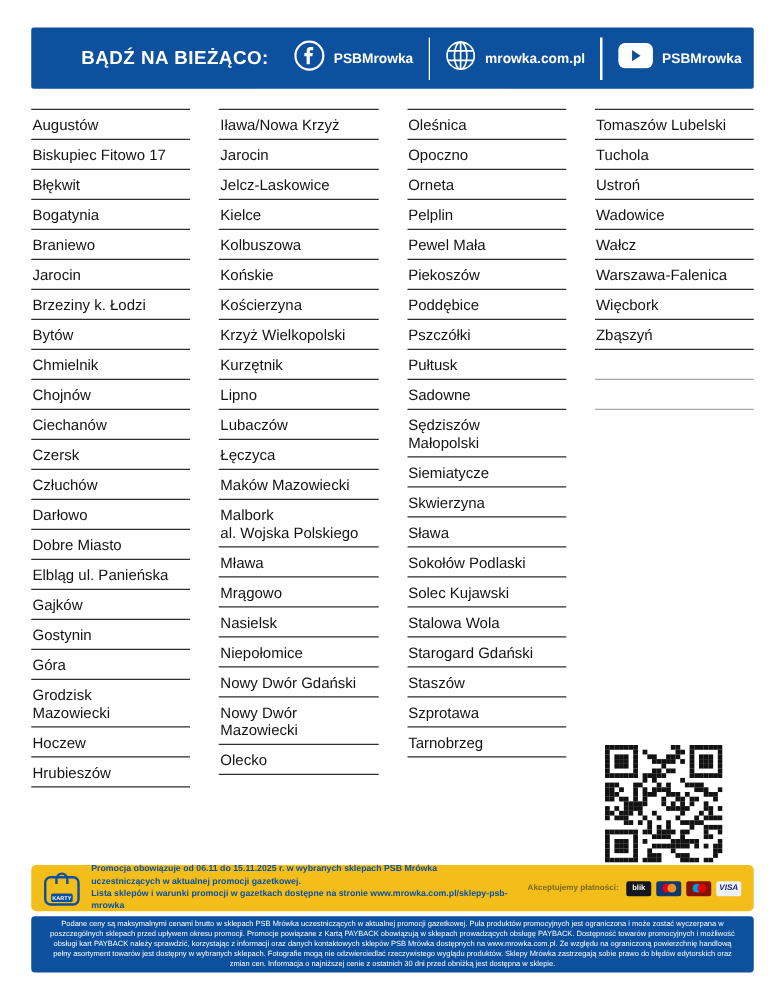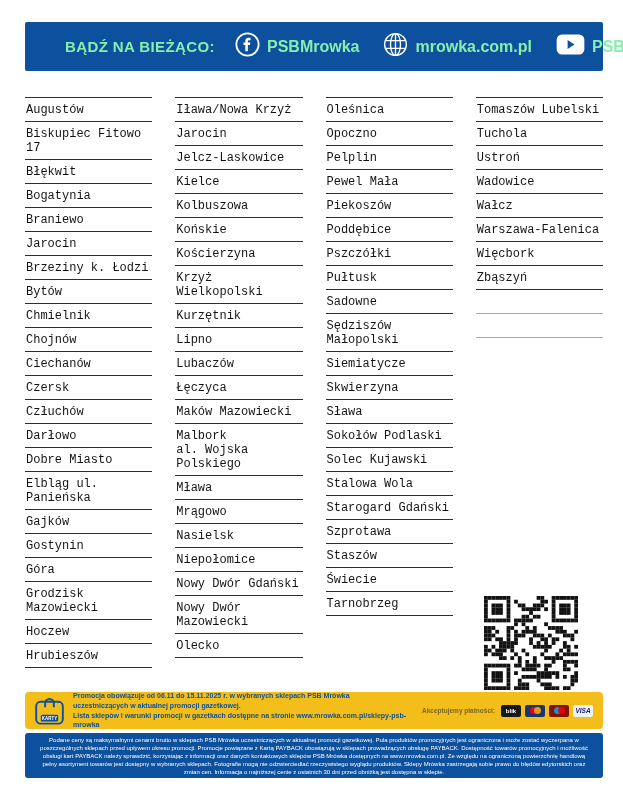--- a/index.html
+++ b/index.html
@@ -1,29 +1,29 @@
 <!DOCTYPE html>
 <html><head>
 <meta charset="utf-8">
 <style>
   html,body{margin:0;padding:0;background:#fff;}
   .page{position:relative;width:623px;height:800px;background:#fff;overflow:hidden;
         font-family:"Liberation Sans",sans-serif;}
 
   
   .header-bar{position:absolute;left:25px;top:22px;width:578px;height:49px;background:#0D509E;
-              border-radius:2px;display:flex;align-items:center;color:#86efac;}
+              border-radius:2px;display:flex;align-items:center;color:#ffffff;}
   .brand-label{margin-left:40px;font-size:15px;font-weight:bold;letter-spacing:.4px;white-space:nowrap;}
   .channel{display:flex;align-items:center;gap:7px;}
   .channel:first-of-type{margin-left:20px;}
-  .channel-label{font-size:16px;font-weight:bold;white-space:nowrap;}
+  .channel-label{font-size:11px;font-weight:bold;white-space:nowrap;}
   .vdivider{width:1.5px;height:34px;background:#fff;margin:0 12px;}
 
   
-  .columns{position:absolute;left:25px;top:97px;width:578px;display:flex;gap:23px;font-family:Liberation Mono, monospace;}
+  .columns{position:absolute;left:25px;top:87px;width:578px;display:flex;gap:23px;}
   .col{flex:1;border-top:1.5px solid #2e2e2e;display:flex;flex-direction:column;}
   .store-item{border-bottom:1.5px solid #2e2e2e;padding:5px 2px 4px 1px;font-size:12px;
               line-height:14px;color:#141414;white-space:pre-line;}
   .store-item.empty{min-height:14px;border-bottom:1px solid #a8a8a8;}
 
   
   .qr{position:absolute;left:484px;top:596px;width:94px;height:94px;}
 
   
   .promo-bar{position:absolute;left:25px;top:692px;width:578px;height:37px;background:#F3BE19;
@@ -139,39 +139,39 @@
         <div class="store-item">Mrągowo</div>
         <div class="store-item">Nasielsk</div>
         <div class="store-item">Niepołomice</div>
         <div class="store-item">Nowy Dwór Gdański</div>
         <div class="store-item">Nowy Dwór Mazowiecki</div>
         <div class="store-item">Olecko</div>
       </div>
       <div class="col">
         <div class="store-item">Oleśnica</div>
         <div class="store-item">Opoczno</div>
+        <div class="store-item">Orneta</div>
         <div class="store-item">Pelplin</div>
         <div class="store-item">Pewel Mała</div>
         <div class="store-item">Piekoszów</div>
         <div class="store-item">Poddębice</div>
         <div class="store-item">Pszczółki</div>
         <div class="store-item">Pułtusk</div>
         <div class="store-item">Sadowne</div>
         <div class="store-item">Sędziszów
 Małopolski</div>
         <div class="store-item">Siemiatycze</div>
         <div class="store-item">Skwierzyna</div>
         <div class="store-item">Sława</div>
         <div class="store-item">Sokołów Podlaski</div>
         <div class="store-item">Solec Kujawski</div>
         <div class="store-item">Stalowa Wola</div>
         <div class="store-item">Starogard Gdański</div>
+        <div class="store-item">Staszów</div>
         <div class="store-item">Szprotawa</div>
-        <div class="store-item">Staszów</div>
-        <div class="store-item">Świecie</div>
         <div class="store-item">Tarnobrzeg</div>
       </div>
       <div class="col">
         <div class="store-item">Tomaszów Lubelski</div>
         <div class="store-item">Tuchola</div>
         <div class="store-item">Ustroń</div>
         <div class="store-item">Wadowice</div>
         <div class="store-item">Wałcz</div>
         <div class="store-item">Warszawa-Falenica</div>
         <div class="store-item">Więcbork</div>

